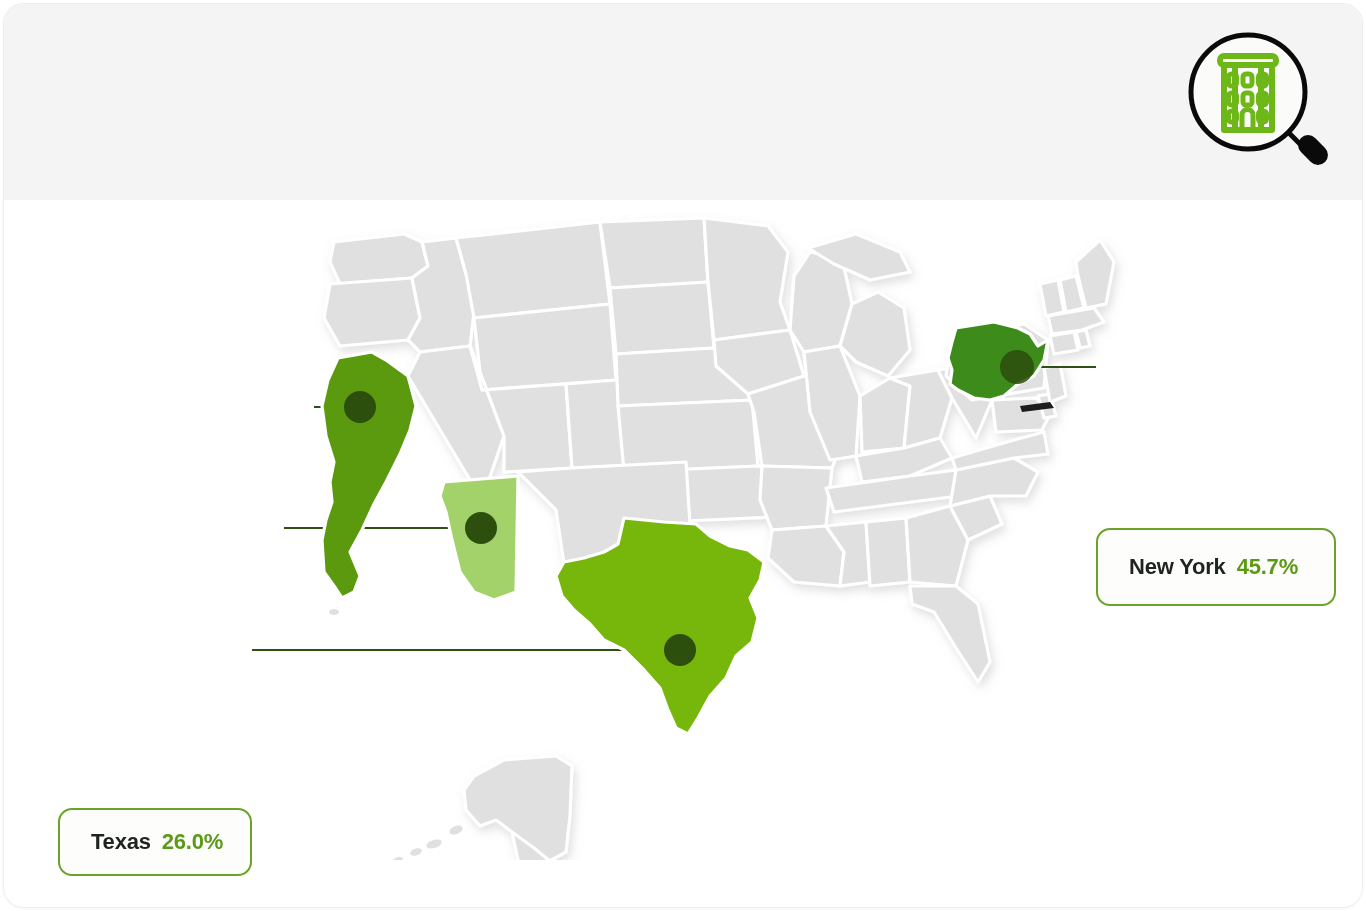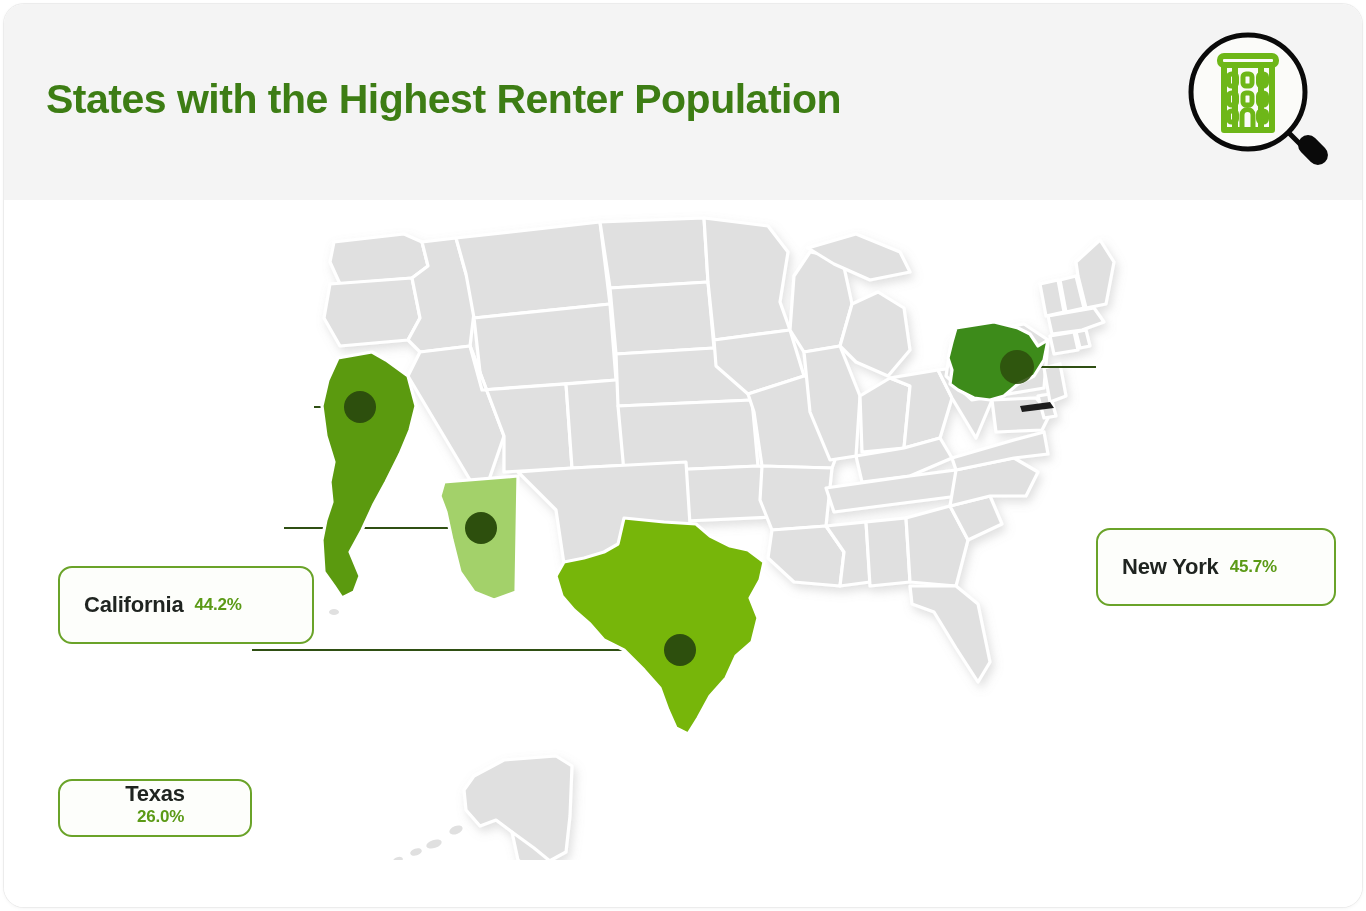--- a/index.html
+++ b/index.html
@@ -74,49 +74,48 @@
   
   .callout {
     position: absolute;
     box-sizing: border-box;
     background: #fdfefb;
     border: 2px solid #6aa329;
     border-radius: 14px;
     display: flex;
     align-items: center;
     white-space: nowrap;
-    padding: 0 24px;
+    padding: 0 31px;
     z-index: 5;
   }
   .callout .state {
     font-size: 22px;
     font-weight: bold;
     color: #1f2420;
     letter-spacing: -0.2px;
   }
   .callout .pct {
-    font-size: 17px;
+    font-size: 22px;
     font-weight: bold;
     color: #5b9a16;
     margin-left: 11px;
     letter-spacing: -0.2px;
   }
 
   #callout-california { left: 54px;   top: 366px;  width: 256px; height: 78px; }
   #callout-arizona    { left: 54px;   top: 489px;  width: 226px; height: 72px; }
-  #callout-texas      { left: 54px;   top: 579px;  width: 194px; height: 58px; flex-direction: column; }
+  #callout-texas      { left: 54px;   top: 608px;  width: 194px; height: 68px; }
   #callout-newyork    { left: 1092px; top: 328px;  width: 240px; height: 78px; }
 </style>
 </head>
 <body>
 
 <div id="card">
 
   <div id="header">
-    <div id="page-title">States with the Highest Renter Population</div>
 
     <div id="logo">
       <svg width="165" height="155" viewBox="0 0 165 155" xmlns="http://www.w3.org/2000/svg">
 
         <g>
           <line x1="108" y1="104" x2="125" y2="121" stroke="#0a0a0a" stroke-width="5" stroke-linecap="round"></line>
           <rect x="118" y="114" width="34" height="20" rx="10" transform="rotate(45 135 124)" fill="#0a0a0a"></rect>
         </g>
 
         <circle cx="70" cy="66" r="57" fill="#fbfbf9" stroke="#0a0a0a" stroke-width="5"></circle>
@@ -288,24 +287,20 @@
 
         <g>
           <circle cx="356" cy="207" r="16" fill="#2d4f0d"></circle>
           <circle cx="477" cy="328" r="16" fill="#2d4f0d"></circle>
           <circle cx="676" cy="450" r="16" fill="#2d4f0d"></circle>
           <circle cx="1013" cy="167" r="17" fill="#2d4f0d" opacity="0.88"></circle>
         </g>
       </svg>
     </div>
 
-    <div class="callout" id="callout-california">
-      <span class="state">California</span>
-      <span class="pct">44.2%</span>
-    </div>
 
 
     <div class="callout" id="callout-texas">
       <span class="state">Texas</span>
       <span class="pct">26.0%</span>
     </div>
 
     <div class="callout" id="callout-newyork">
       <span class="state">New York</span>
       <span class="pct">45.7%</span>

